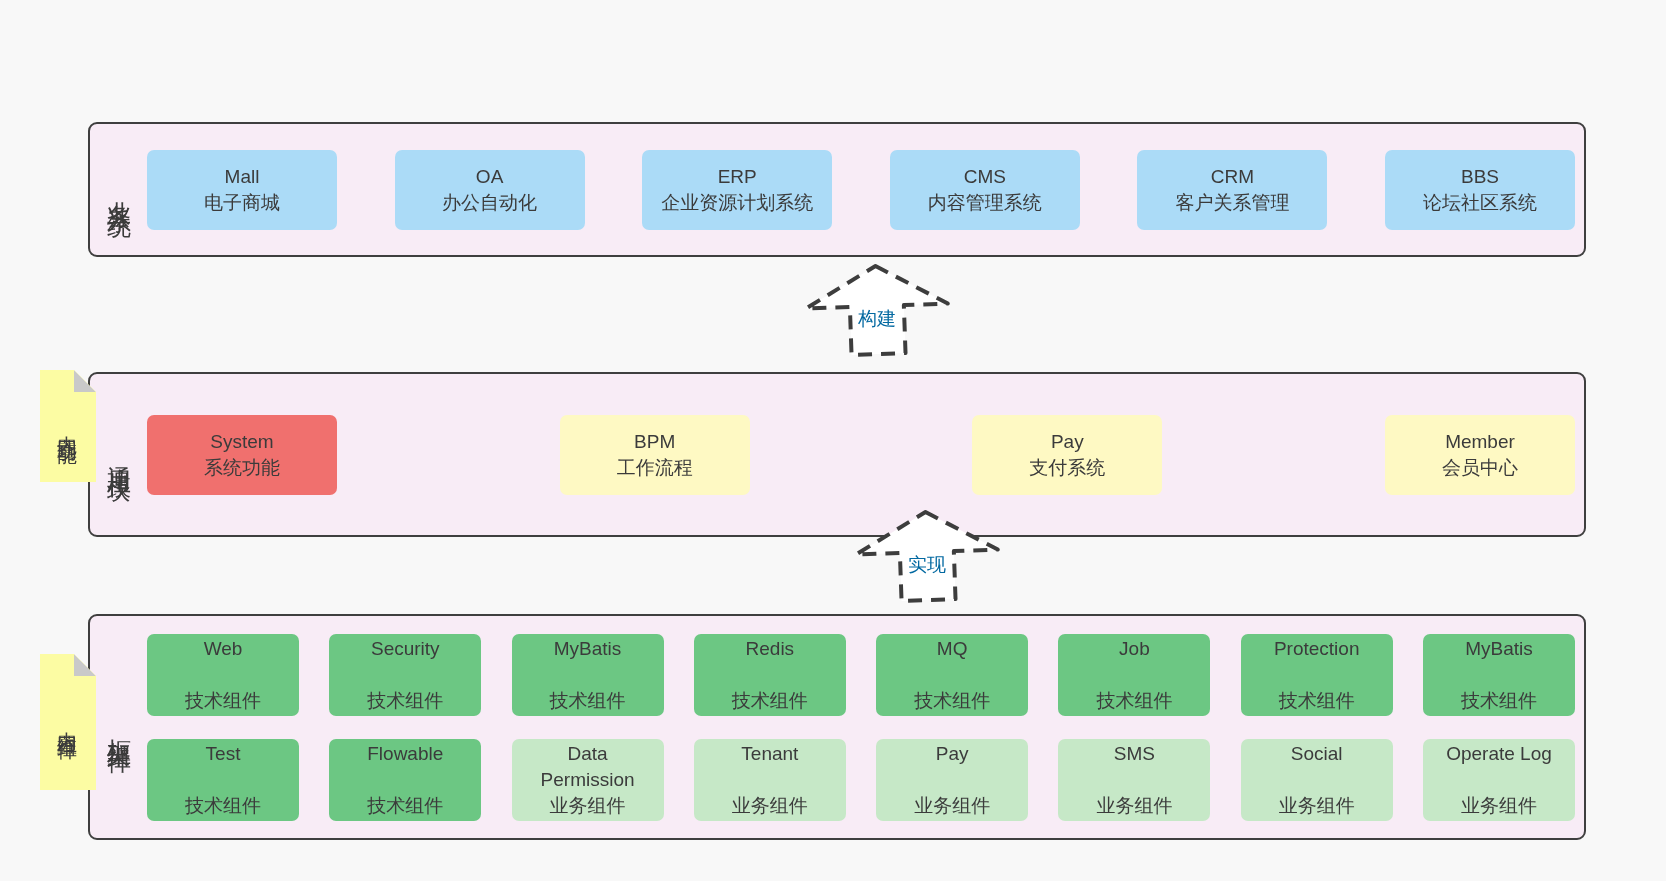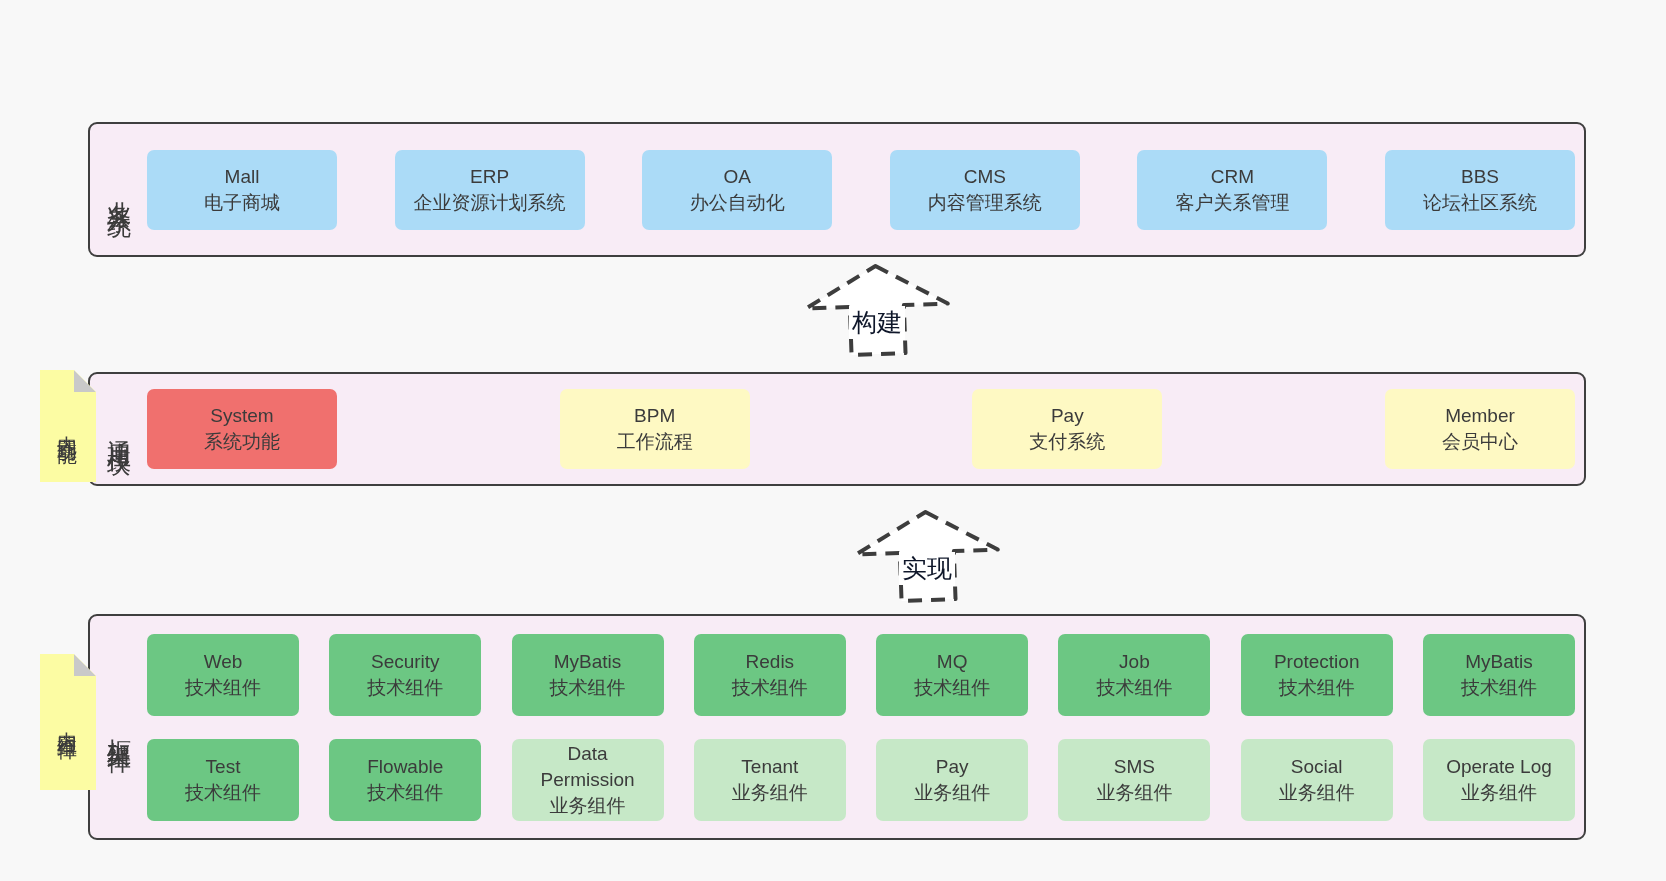--- a/index.html
+++ b/index.html
@@ -16,21 +16,21 @@
   .section {
     position: absolute;
     left: 88px;
     width: 1498px;
     background: #F8ECF6;
     border: 2px solid #3F3F3F;
     border-radius: 9px;
     box-sizing: border-box;
   }
   #section-business   { top: 122px; height: 135px; }
-  #section-modules    { top: 372px; height: 114px; }
+  #section-modules    { top: 372px; height: 165px; }
   #section-framework  { top: 614px; height: 226px; }
 
   .section-label {
     position: absolute;
     left: 13px;
     top: 50%;
     transform: translateY(-50%);
     writing-mode: vertical-rl;
     text-orientation: upright;
     font-size: 24px;
@@ -55,21 +55,21 @@
     display: flex;
     flex-direction: column;
     justify-content: center;
     align-items: center;
     text-align: center;
     font-size: 19px;
     line-height: 26px;
     padding: 2px 10px;
   }
   .cols-6 .box { width: 190px; height: 80px; }
-  .cols-8 .box { width: 152px; height: 82px; }
+  .cols-8 .box { width: 152px; height: 82px; justify-content: space-between; }
 
   .blue        { background: #ABDBF7; }
   .red         { background: #F0706E; }
   .pink        { background: #fef9c3; }
   .green       { background: #6CC783; }
   .green-light { background: #C6E8C7; }
 
   .sticky {
     position: absolute;
     left: -50px;
@@ -102,45 +102,45 @@
   #arrow-build     { left: 802px; top: 262px; }
   #arrow-implement { left: 852px; top: 508px; }
   .arrow svg { position: absolute; left: 0; top: 0; overflow: visible; }
   .arrow-label {
     position: absolute;
     left: 50%;
     top: 44px;
     transform: translateX(-50%);
     background: #FFFFFF;
     padding: 0 3px;
-    font-size: 25px;
-    color: #0f172a;
+    font-size: 19px;
+    color: #0369a1;
     white-space: nowrap;
   }
 </style>
 </head>
 <body>
 
 <div class="canvas">
 
   <div class="section" id="section-business">
     <span class="section-label">业务系统</span>
     <div class="rows cols-6">
         <div class="row">
           <div class="box blue">
             <div class="box-title">Mall</div>
             <div class="box-sub">电子商城</div>
           </div>
           <div class="box blue">
+            <div class="box-title">OA</div>
+            <div class="box-sub">办公自动化</div>
+          </div>
+          <div class="box blue">
             <div class="box-title">ERP</div>
             <div class="box-sub">企业资源计划系统</div>
-          </div>
-          <div class="box blue">
-            <div class="box-title">OA</div>
-            <div class="box-sub">办公自动化</div>
           </div>
           <div class="box blue">
             <div class="box-title">CMS</div>
             <div class="box-sub">内容管理系统</div>
           </div>
           <div class="box blue">
             <div class="box-title">CRM</div>
             <div class="box-sub">客户关系管理</div>
           </div>
           <div class="box blue">

